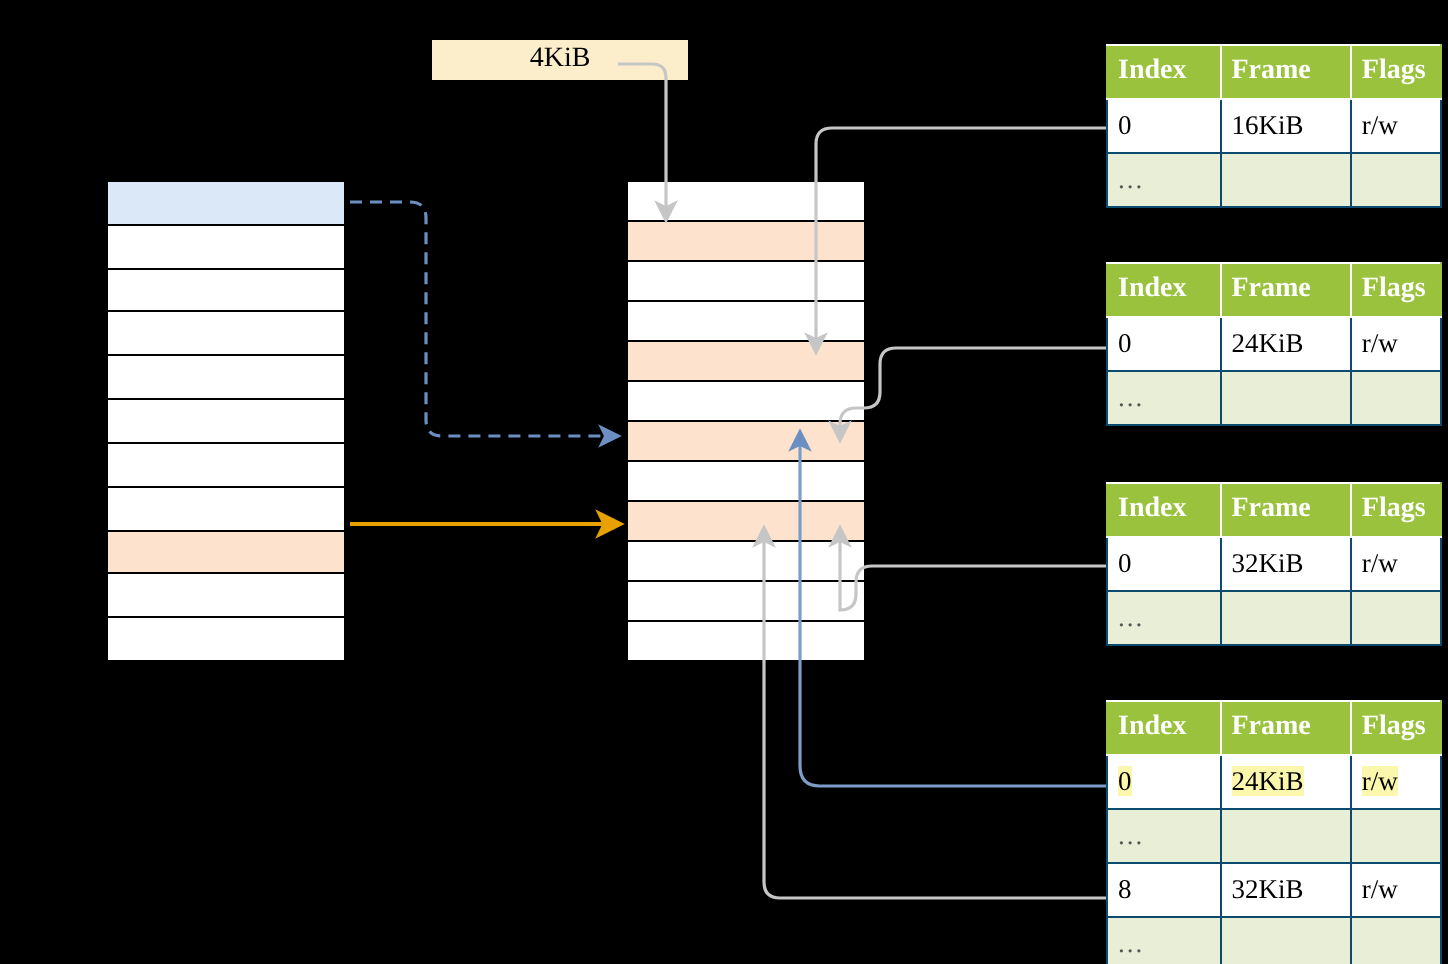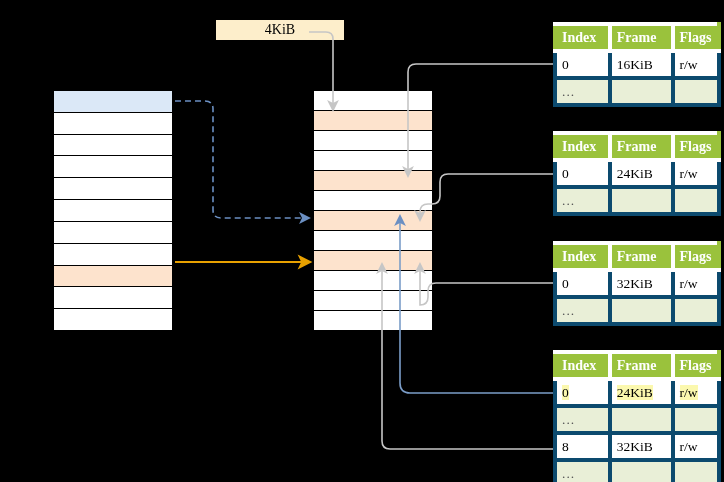--- a/index.html
+++ b/index.html
@@ -13,21 +13,21 @@
           border:1px solid #000;background:#fff;}
   .memrow.blue{background:#dbe8f7;}
   .memrow.orange{background:#fde3cd;}
 
   
   .ptable{position:absolute;box-sizing:border-box;
           border-collapse:collapse;background:#fff;
           font-size:13.5px;color:#000;}
   .ptable table{border-collapse:collapse;width:100%;}
   .ptable th,.ptable td{
-      border:4px solid #0c4a6e;
+      border:1px solid #0c4a6e;
       padding:1px 5px;
       text-align:left;
       height:27px;
       box-sizing:border-box;
       white-space:nowrap;
       font-weight:normal;
   }
   .ptable th{
       background:#9ac23c;color:#fff;
       font-weight:bold;border-color:#fff;

